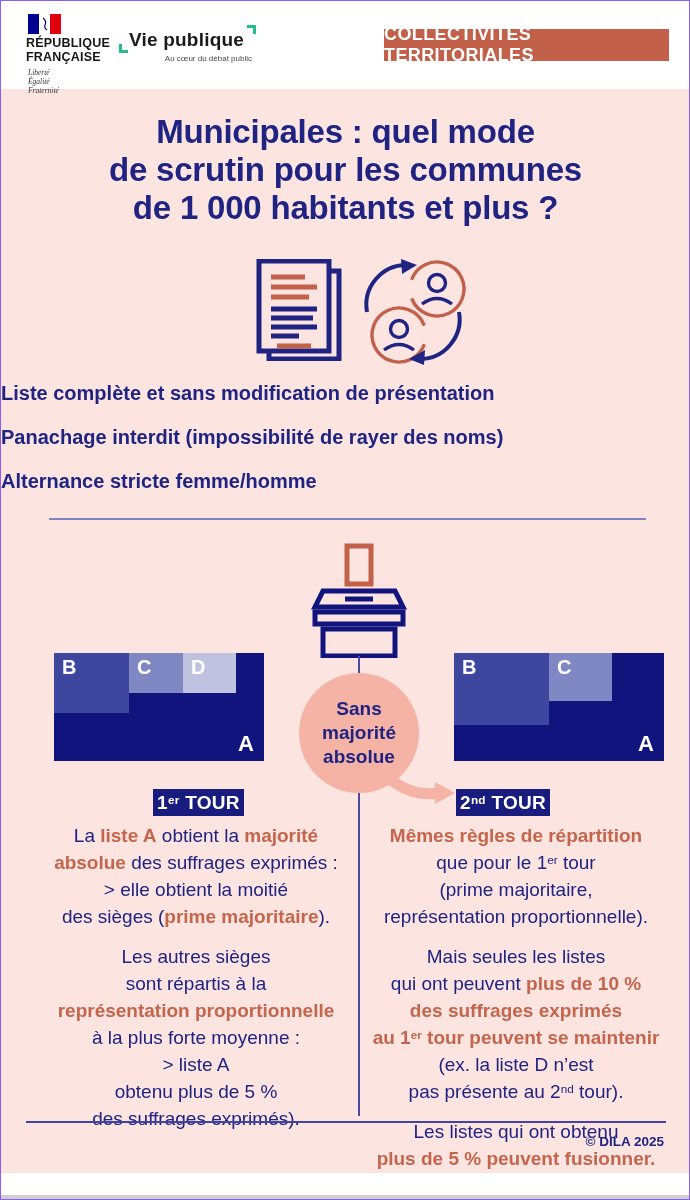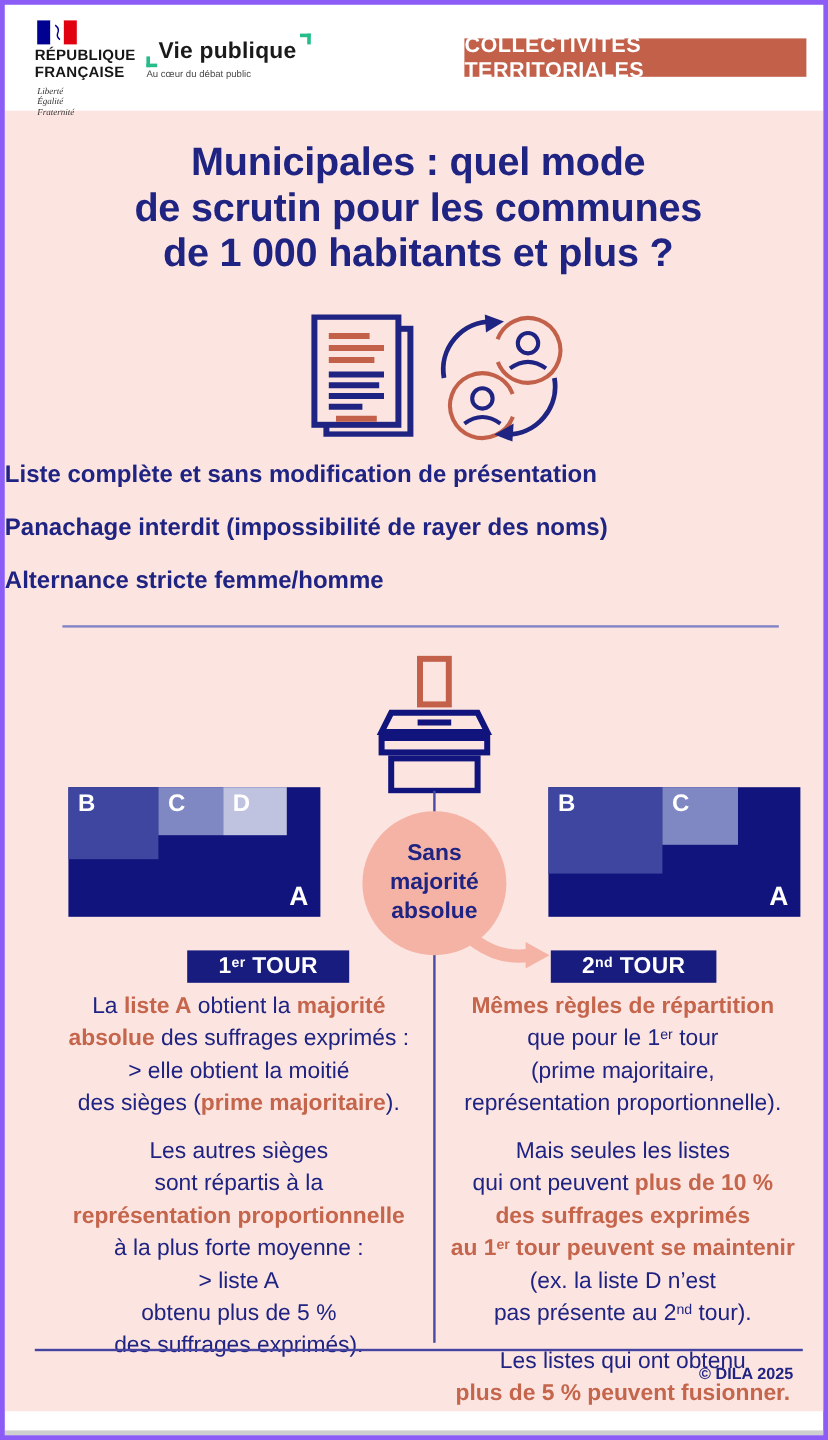--- a/index.html
+++ b/index.html
@@ -5,39 +5,39 @@
   :root{
     --navy:#1f2382;
     --navy-deep:#10147c;
     --salmon:#c2604a;
     --salmon-text:#c4654c;
     --pink-bg:#fce5e1;
     --bubble-pink:#f5b3a6;
   }
   *{margin:0;padding:0;box-sizing:border-box;}
   body{font-family:"Liberation Sans", sans-serif;background:#fff;}
-  .frame{position:relative;width:690px;height:1200px;background:#fff;overflow:hidden;border:4px solid #8b5cf6;text-decoration:underline;}
+  .frame{position:relative;width:690px;height:1200px;background:#fff;overflow:hidden;border:1px solid #8b5cf6;text-decoration:underline;}
   .pink{position:absolute;left:0;top:88px;width:690px;height:1084px;background:var(--pink-bg);}
   .bottom-edge{position:absolute;left:0;bottom:0;width:690px;height:4px;background:#cfcfcf;}
 
   
   .header{position:absolute;left:0;top:0;width:690px;height:88px;background:#fff;}
   .rf{position:absolute;left:25px;top:13px;width:120px;}
   .rf-flag{display:flex;width:33px;height:20px;margin-left:2px;}
   .rf-flag .b1{width:11px;background:#000091;}
   .rf-flag .b2{width:11px;background:#fff;position:relative;}
   .rf-flag .b2 svg{position:absolute;left:0;top:0;}
   .rf-flag .b3{width:11px;background:#e1000f;}
   .rf-name{font-size:12.5px;font-weight:bold;color:#161616;line-height:13.5px;letter-spacing:.2px;margin-top:3px;}
   .rf-motto{font-family:"Liberation Serif", serif;font-style:italic;font-size:7.5px;color:#333;line-height:9px;margin-top:4px;margin-left:2px;}
   .vp{position:absolute;left:118px;top:24px;}
   .vp-name{font-size:19px;font-weight:bold;color:#1a1a1a;position:relative;padding:4px 12px 2px 10px;letter-spacing:.2px;}
   .vp-corner-bl{position:absolute;left:0;bottom:0;width:9px;height:9px;border-left:3px solid #27bd8b;border-bottom:3px solid #27bd8b;}
   .vp-corner-tr{position:absolute;right:0;top:0;width:9px;height:9px;border-right:3px solid #27bd8b;border-top:3px solid #27bd8b;}
-  .vp-tagline{font-size:8px;color:#4a4a4a;margin-top:1px;padding-right:4px;}
+  .vp-tagline{font-size:8px;color:#4a4a4a;text-align:right;margin-top:1px;padding-right:4px;}
   .topic-badge{position:absolute;left:383px;top:28px;width:285px;height:32px;background:var(--salmon);color:#fff;
     font-size:18px;font-weight:bold;letter-spacing:.4px;display:flex;align-items:center;justify-content:center;}
 
   
   .title{position:absolute;left:0;top:112px;width:689px;text-align:center;color:var(--navy);
     font-size:33px;font-weight:bold;line-height:38px;letter-spacing:-.2px;}
   .rules{position:absolute;left:0;top:381px;width:690px;text-align:left;color:var(--navy);
     font-size:20px;font-weight:bold;}
   .rules div{margin-bottom:21px;}
   .divider{position:absolute;left:48px;top:517px;width:597px;height:2px;background:#8183c5;}
@@ -55,21 +55,21 @@
   .chart .alab{position:absolute;right:10px;bottom:4px;color:#fff;font-size:22px;font-weight:bold;}
   #chart0{left:53px;} #chart1{left:453px;}
 
   .bubble{position:absolute;left:298px;top:672px;width:120px;height:120px;border-radius:50%;
     background:var(--bubble-pink);color:var(--navy);font-size:19px;font-weight:bold;line-height:24px;
     text-align:center;display:flex;flex-direction:column;justify-content:center;z-index:2;}
   .bubble-tail{position:absolute;left:360px;top:752px;z-index:1;}
 
   
   .round-badge{position:absolute;top:788px;background:#171c7e;color:#fff;font-size:19px;font-weight:bold;
-    height:27px;line-height:27px;padding:0 26px;letter-spacing:.3px;z-index:3;}
+    height:27px;line-height:27px;padding:0 4px;letter-spacing:.3px;z-index:3;}
   #badge1{left:152px;} #badge2{left:455px;}
   .col{position:absolute;top:821px;width:322px;text-align:center;color:var(--navy);
     font-size:19px;line-height:27px;font-weight:500;}
   #col-left{left:34px;} #col-right{left:354px;}
   .col .para{margin-bottom:13px;}
   .col .hl{color:var(--salmon-text);font-weight:bold;}
   sup{font-size:62%;vertical-align:baseline;position:relative;top:-0.45em;line-height:0;font-weight:inherit;}
 
   
   .footer-line{position:absolute;left:25px;top:1120px;width:640px;height:2px;background:#4444a0;}

